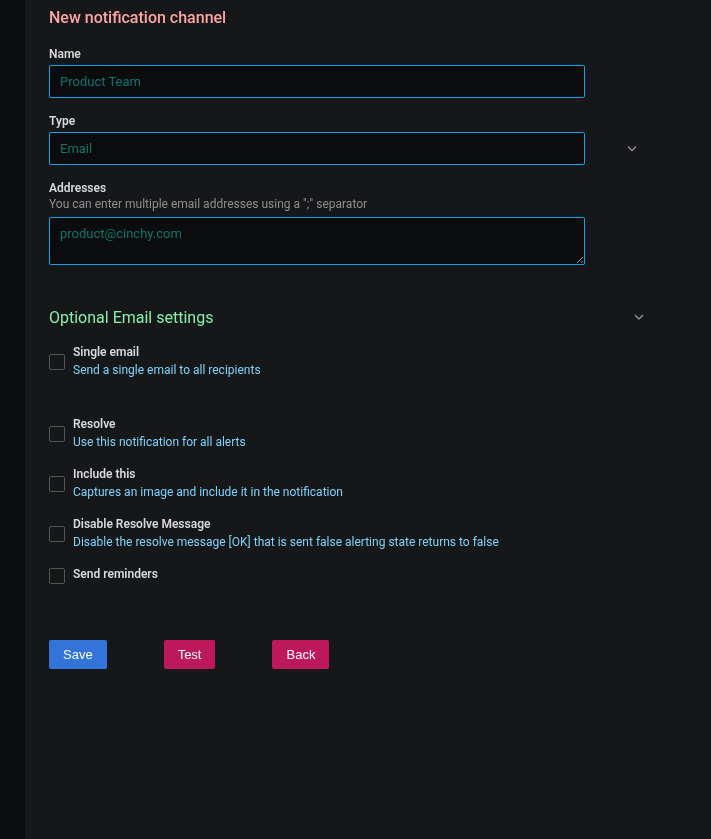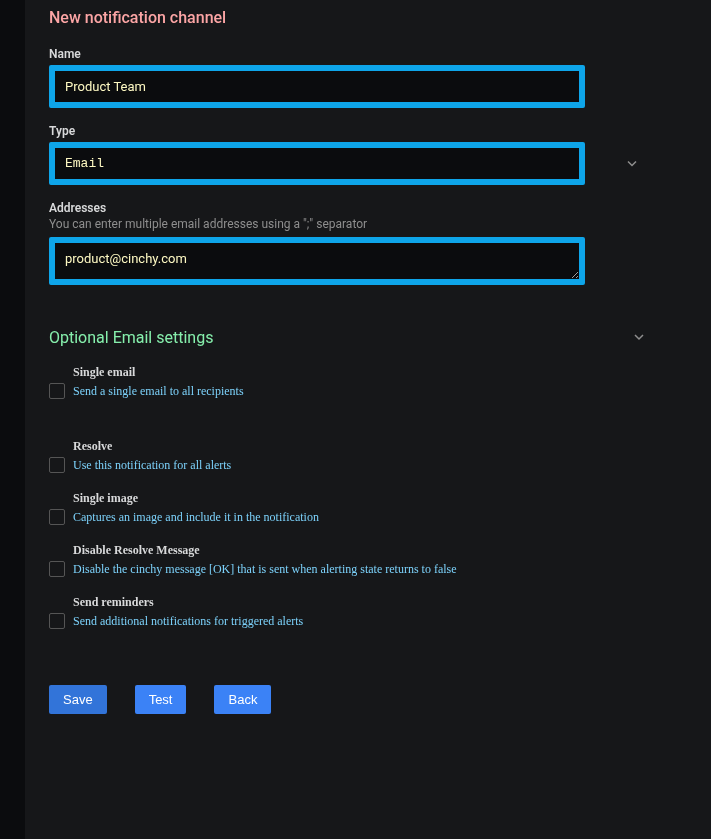--- a/index.html
+++ b/index.html
@@ -44,37 +44,36 @@
     }
     .field-help {
       font-size: 12px;
       color: #8e8e8e;
       margin-bottom: 6px;
       margin-top: -2px;
     }
     .text-input, .select-input, .textarea-input {
       width: 536px;
       background: #0b0c0e;
-      border: 6px solid #0ea5e9;
-      color: #fef9c3;
+      border: 1px solid #0ea5e9;
+      color: #0f766e;
       padding: 8px 10px;
       font-size: 13px;
       border-radius: 2px;
       font-family: inherit;
     }
     .select-wrap {
       position: relative;
       width: 600px;
     }
     .select-input {
       appearance: none;
       -webkit-appearance: none;
       cursor: pointer;
       padding-right: 28px;
-      font-family: Liberation Mono, monospace;
     }
     .select-caret {
       position: absolute;
       right: 12px;
       top: 50%;
       transform: translateY(-50%);
       pointer-events: none;
       color: #8e8e8e;
     }
     .textarea-input {
@@ -92,23 +91,22 @@
       width: 595px;
       margin-bottom: 18px;
     }
     .section-title {
       font-size: 16px;
       font-weight: 400;
       color: #86efac;
     }
     .checkbox-row {
       display: flex;
-      align-items: flex-end;
+      align-items: center;
       margin-bottom: 18px;
-      font-family: Liberation Serif, serif;
     }
     .checkbox {
       width: 16px;
       height: 16px;
       border: 1px solid #555;
       background: #161719;
       border-radius: 2px;
       flex-shrink: 0;
       margin-top: 1px;
       cursor: pointer;
@@ -123,36 +121,37 @@
       display: block;
       margin-bottom: 3px;
     }
     .checkbox-desc {
       font-size: 12px;
       color: #7dd3fc;
     }
     .button-row {
       margin-top: 56px;
       display: flex;
-      gap: 28px;
+      gap: 16px;
     }
     .btn {
       padding: 7px 14px;
       font-size: 13px;
       font-weight: 500;
       border: none;
       border-radius: 2px;
       cursor: pointer;
       color: #fff;
     }
     .btn-primary {
       background: #3274d9;
     }
     .btn-secondary {
-      background: #3b82f6;
+      background: #be185d;
+      margin-left: 41px;
     }
     svg.chevron {
       width: 10px;
       height: 10px;
     }
   </style>
 </head>
 <body>
 
 <div class="sidebar-edge"></div>
@@ -211,38 +210,37 @@
       <div class="checkbox"></div>
       <div class="checkbox-text">
         <span class="checkbox-label">Resolve</span>
         <span class="checkbox-desc">Use this notification for all alerts</span>
       </div>
     </div>
 
     <div class="checkbox-row">
       <div class="checkbox"></div>
       <div class="checkbox-text">
-        <span class="checkbox-label">Single image</span>
+        <span class="checkbox-label">Include this</span>
         <span class="checkbox-desc">Captures an image and include it in the notification</span>
       </div>
     </div>
 
     <div class="checkbox-row">
       <div class="checkbox"></div>
       <div class="checkbox-text">
         <span class="checkbox-label">Disable Resolve Message</span>
-        <span class="checkbox-desc">Disable the cinchy message [OK] that is sent when alerting state returns to false</span>
+        <span class="checkbox-desc">Disable the resolve message [OK] that is sent false alerting state returns to false</span>
       </div>
     </div>
 
     <div class="checkbox-row">
       <div class="checkbox"></div>
       <div class="checkbox-text">
         <span class="checkbox-label">Send reminders</span>
-        <span class="checkbox-desc">Send additional notifications for triggered alerts</span>
       </div>
     </div>
   </div>
 
   <div class="button-row">
     <button class="btn btn-primary">Save</button>
     <button class="btn btn-secondary">Test</button>
     <button class="btn btn-secondary">Back</button>
   </div>
 

